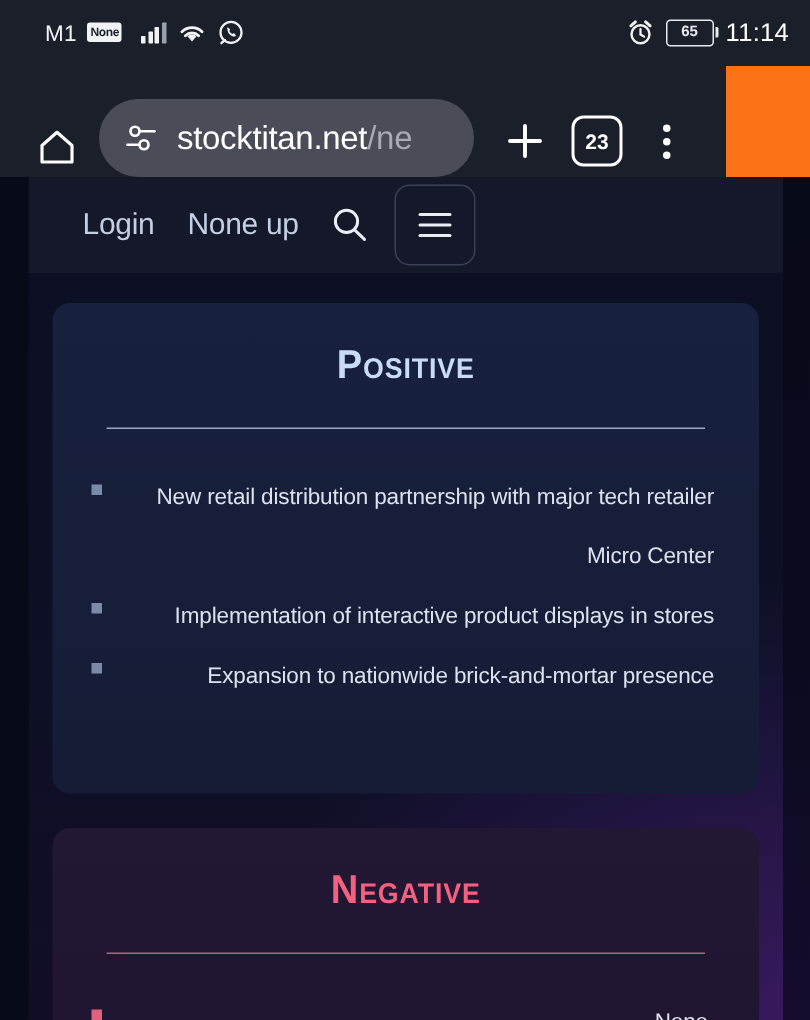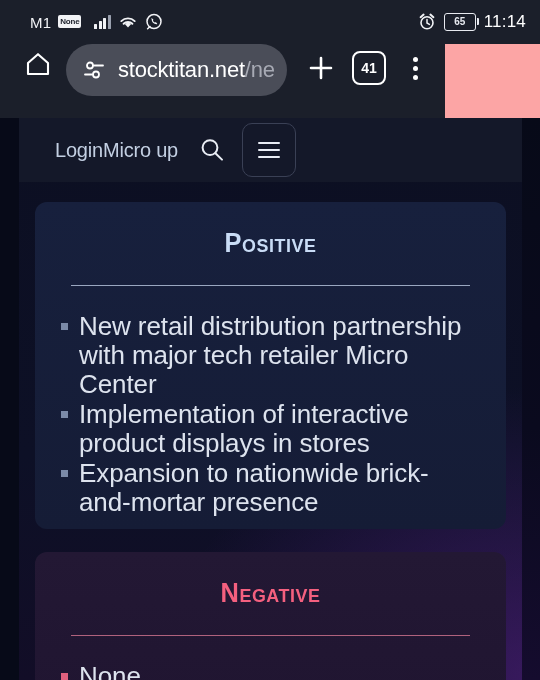--- a/index.html
+++ b/index.html
@@ -6,21 +6,21 @@
     margin: 0;
     padding: 0;
     background: #000;
   }
   #screen {
     position: relative;
     width: 540px;
     height: 680px;
     overflow: hidden;
     font-family: "Liberation Sans", sans-serif;
-    background: #fca5a5;
+    background: #f97316;
     -webkit-font-smoothing: antialiased;
   }
 
   
   .statusbar {
     position: absolute;
     top: 0; left: 0;
     width: 540px; height: 44px;
     background: #1b1f2a;
     display: flex;
@@ -79,24 +79,24 @@
     width:2.5px;height:7px;background:#e8eaf0;border-radius:0 1px 1px 0;
   }
   .battery span {
     font-size: 10px; font-weight: bold; color:#e8eaf0; line-height:1;
   }
 
   
   .browserbar {
     position: absolute;
     top: 44px; left: 0;
-    width: 445px; height: 74px;
+    width: 484px; height: 74px;
     background: #1b1f2a;
     display: flex;
-    align-items: flex-start;
+    align-items: flex-end;
     box-sizing: border-box;
     padding: 0 8px 0 18px;
   }
   .home-btn { width: 40px; height: 40px; display:flex;align-items:center;justify-content:center; flex:none;}
   .urlbar {
     flex: 1;
     height: 52px;
     margin: 0 10px 0 8px;
     background: #4a4d58;
     border-radius: 26px;
@@ -180,21 +180,21 @@
     font-family: "Liberation Sans Narrow", "Liberation Sans", sans-serif;
     font-size: 21px;
     font-weight: bold;
     color: #ffffff;
     letter-spacing: 0.2px;
     margin-left: 10px;
     transform: scaleX(.92);
     transform-origin: left center;
     white-space: nowrap;
   }
-  .nav-links { display:flex; align-items:center; margin-left: 24px; }
+  .nav-links { display:flex; align-items:center; gap: 22px; margin-left: 24px; }
   .nav-link {
     font-size: 20px;
     color: #c3cfe2;
     white-space: nowrap;
     letter-spacing: -0.2px;
   }
   .search-btn { margin-left: 18px; width: 32px; height: 32px; display:flex;align-items:center;justify-content:center; flex:none;}
   .hamburger-btn {
     margin-left: 14px;
     width: 52px; height: 52px;
@@ -250,24 +250,25 @@
   .div-negative { background: #b0627d; }
 
   ul.bullets {
     list-style: none;
     margin: 0;
     padding: 26px 30px 0 44px;
   }
   ul.bullets li {
     position: relative;
     color: #dde3ee;
-    font-size: 26px;
-    line-height: 29px;
+    font-size: 15px;
+    line-height: 39px;
     margin-bottom: 1px;
     letter-spacing: -0.1px;
+    text-align: right;
   }
   ul.bullets li::before {
     content: "";
     position: absolute;
     left: -18px;
     top: 11px;
     width: 7px; height: 7px;
   }
   .bullets-positive li::before { background: #7b8aa8; }
   .bullets-negative li::before { background: #e0607e; }
@@ -338,42 +339,42 @@
       <span class="url-text"><span>stocktitan.net</span><span class="path">/ne</span></span>
     </div>
 
     <div class="plus-btn">
       <svg width="30" height="30" viewBox="0 0 30 30">
         <path d="M15 5 V25 M5 15 H25" stroke="#fff" stroke-width="2.6" stroke-linecap="round"></path>
       </svg>
     </div>
 
     <div class="tabs-btn">
-      <span class="tabcount">41</span>
+      <span class="tabcount">23</span>
     </div>
 
     <div class="menu-btn">
       <span class="dots">
           <i></i>
           <i></i>
           <i></i>
         </span>
     </div>
   </div>
 
   <div class="page">
 
     <div class="gutter-left"></div>
     <div class="gutter-right"></div>
 
     <div class="site-header">
 
       <div class="nav-links">
         <span class="nav-link">Login</span>
-        <span class="nav-link">Micro up</span>
+        <span class="nav-link">None up</span>
       </div>
 
       <div class="search-btn">
         <svg width="30" height="30" viewBox="0 0 30 30">
           <circle cx="13" cy="12.6" r="7.4" stroke="#e9edf5" stroke-width="2" fill="none"></circle>
           <path d="M18.4 18.2 L25 24.6" stroke="#e9edf5" stroke-width="2" stroke-linecap="round"></path>
         </svg>
       </div>
 
       <div class="hamburger-btn">

